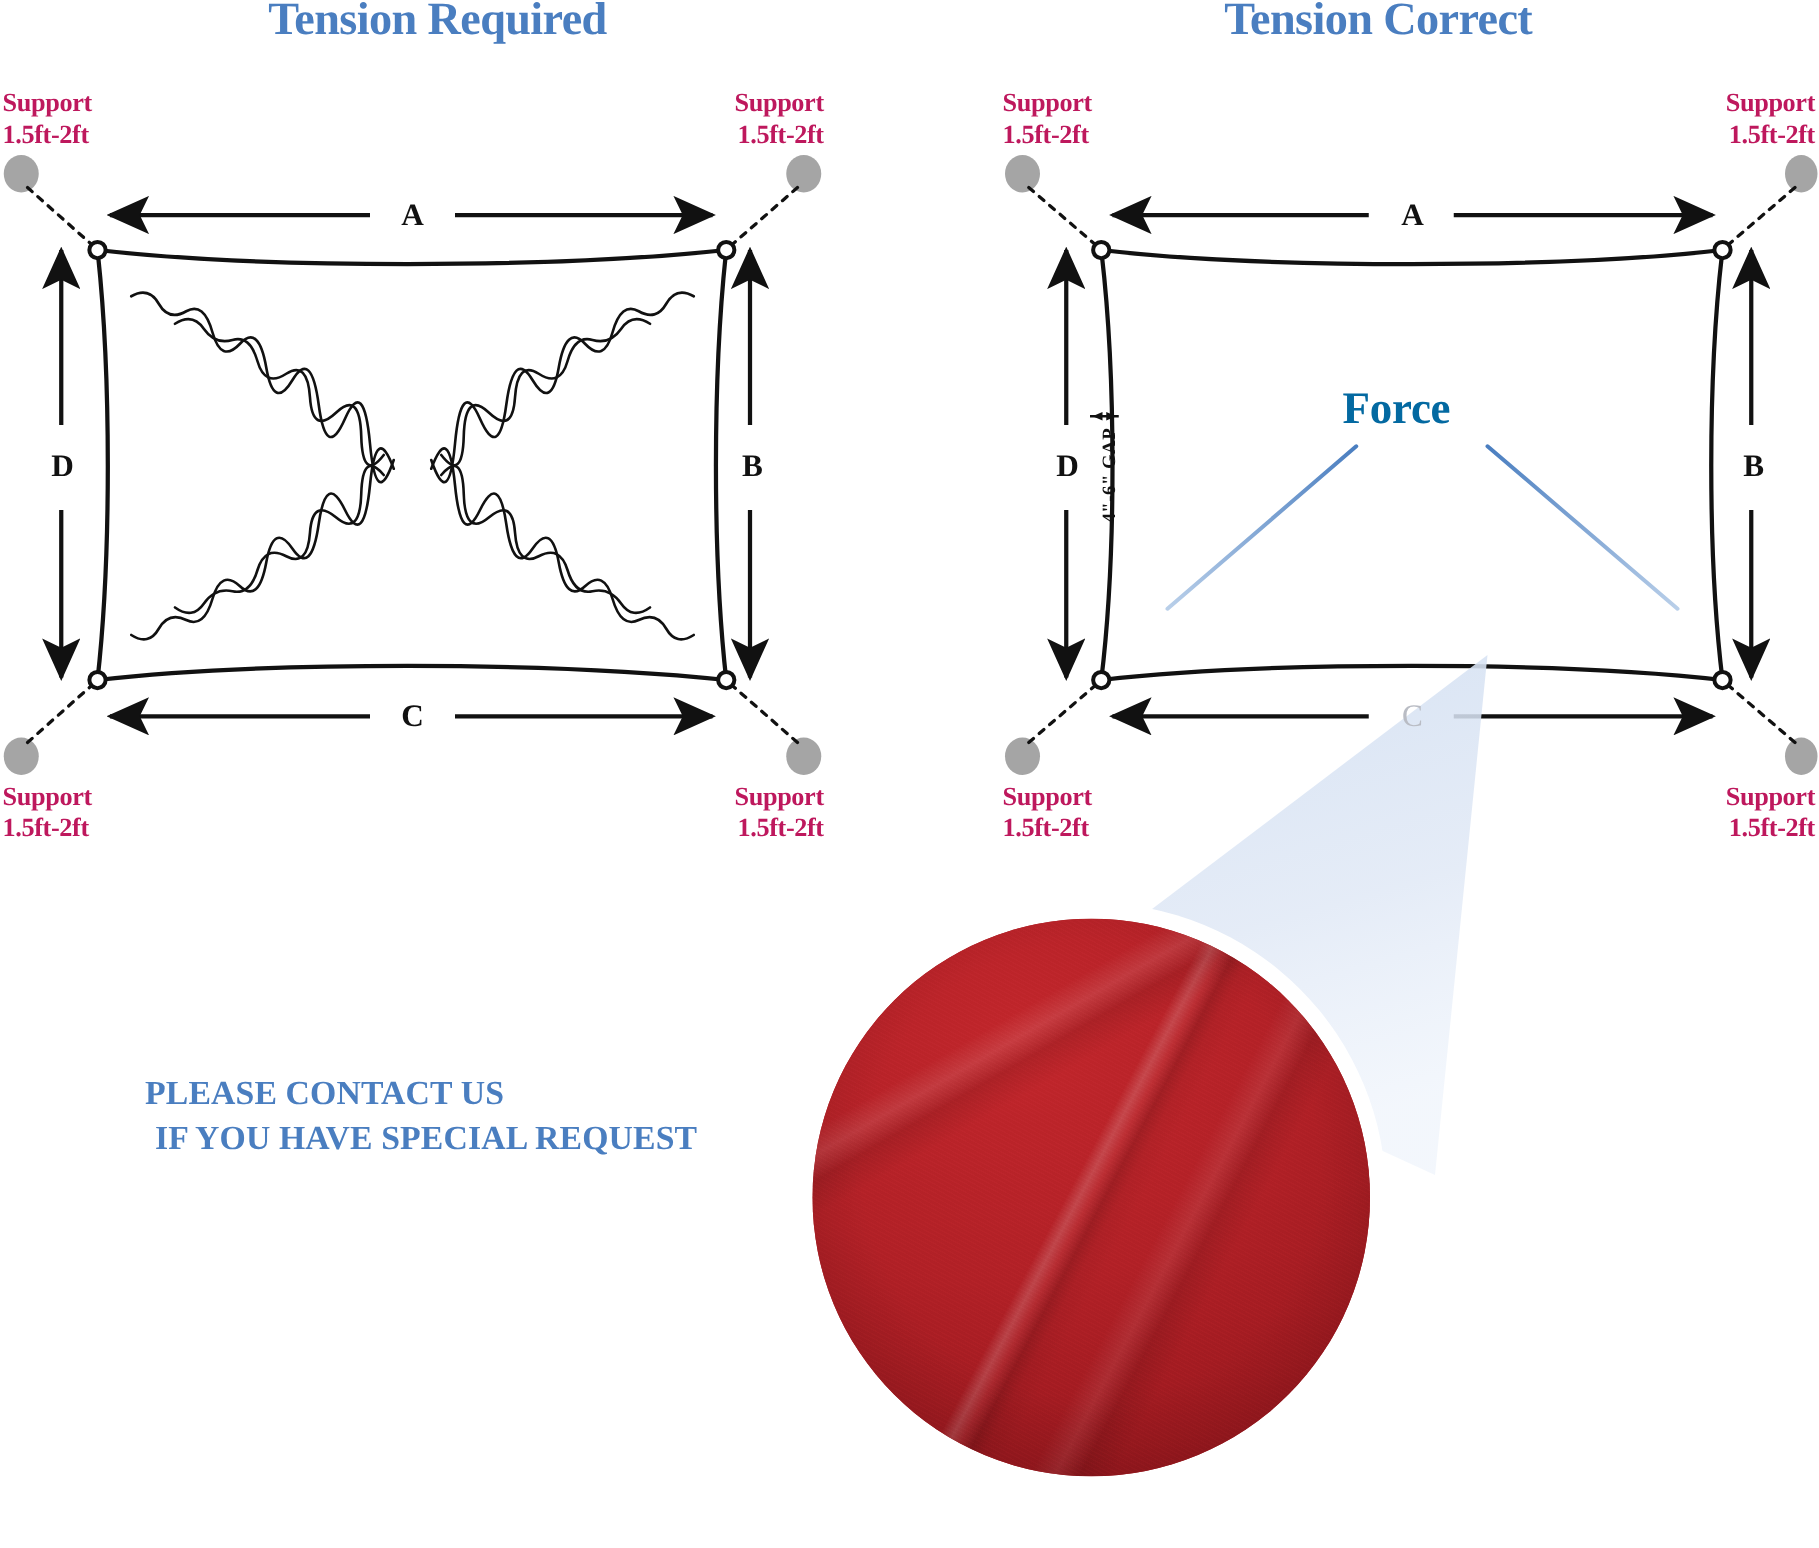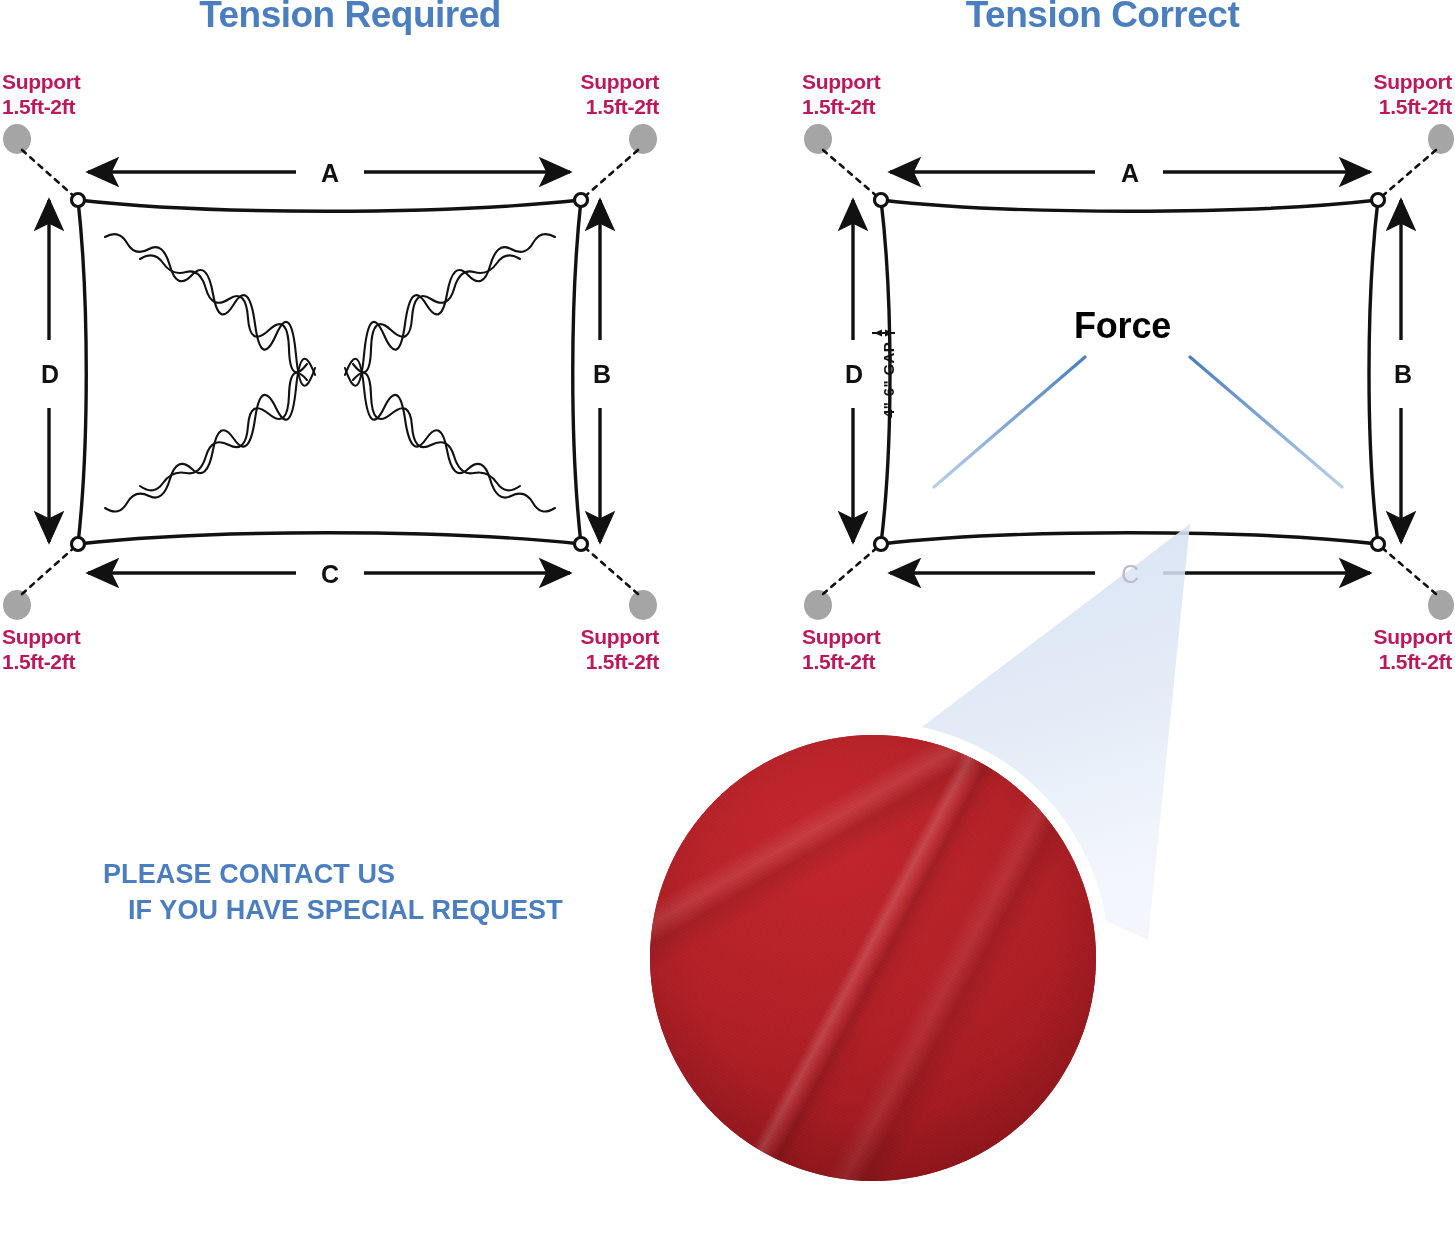--- a/index.html
+++ b/index.html
@@ -1,21 +1,21 @@
 <!DOCTYPE html>
 <html><head>
 <meta charset="utf-8">
 <style>
   html,body{margin:0;padding:0;background:#ffffff;}
   body{
     width:1455px;height:1238px;position:relative;overflow:hidden;
     font-family:"Liberation Sans",sans-serif;
     -webkit-font-smoothing:antialiased;
   }
-  #stage{position:absolute;left:0;top:0;width:1455px;height:940px;}
+  #stage{position:absolute;left:0;top:0;width:1455px;height:940px;font-family:Liberation Serif, serif;}
   #stage > svg{position:absolute;left:0;top:0;}
 
   .panel-title{
     position:absolute;text-align:center;
     font-weight:bold;font-size:37px;letter-spacing:-0.5px;
     color:#4a7ec0;white-space:nowrap;
   }
   #title-left{left:0;top:-6px;width:700px;}
   #title-right{left:750px;top:-6px;width:705px;}
 
@@ -25,37 +25,37 @@
   }
   .support-label.right-align{text-align:right;}
 
   .dim-letter{
     position:absolute;font-weight:bold;font-size:25px;color:#111111;
     text-align:center;white-space:nowrap;
   }
   .dim-letter.faded{color:#b9bcc4;font-weight:normal;}
 
   .force-label{
-    position:absolute;font-weight:bold;font-size:36px;color:#000000;
+    position:absolute;font-weight:bold;font-size:36px;color:#0369a1;
     white-space:nowrap;letter-spacing:-0.2px;
   }
 
   .gap-label{
     position:absolute;font-weight:bold;font-size:15px;color:#111111;
     white-space:nowrap;letter-spacing:0.4px;
     transform:rotate(-90deg);transform-origin:left top;
   }
 
   #contact-block{
-    position:absolute;left:103px;top:857px;
+    position:absolute;left:116px;top:857px;
     font-weight:bold;font-size:27px;line-height:1.33;
     color:#4a7ec0;letter-spacing:0.1px;
   }
   #contact-block div{white-space:nowrap;}
-  #contact-block .l2,#contact-block .l3{margin-left:25px;}
+  #contact-block .l2,#contact-block .l3{margin-left:8px;}
 
   #photo-circle{
     position:absolute;left:650px;top:735px;width:446px;height:446px;
     border-radius:50%;overflow:hidden;
     background:#a81b22;
   }
   #photo-circle .fabric{
     position:absolute;left:0;top:0;width:100%;height:100%;
     background:
       linear-gradient(118deg, rgba(255,255,255,0.00) 47.0%, rgba(255,255,255,0.16) 48.6%, rgba(255,255,255,0.05) 50.0%, rgba(0,0,0,0.14) 51.6%, rgba(0,0,0,0.04) 53.4%, rgba(0,0,0,0) 56%),

